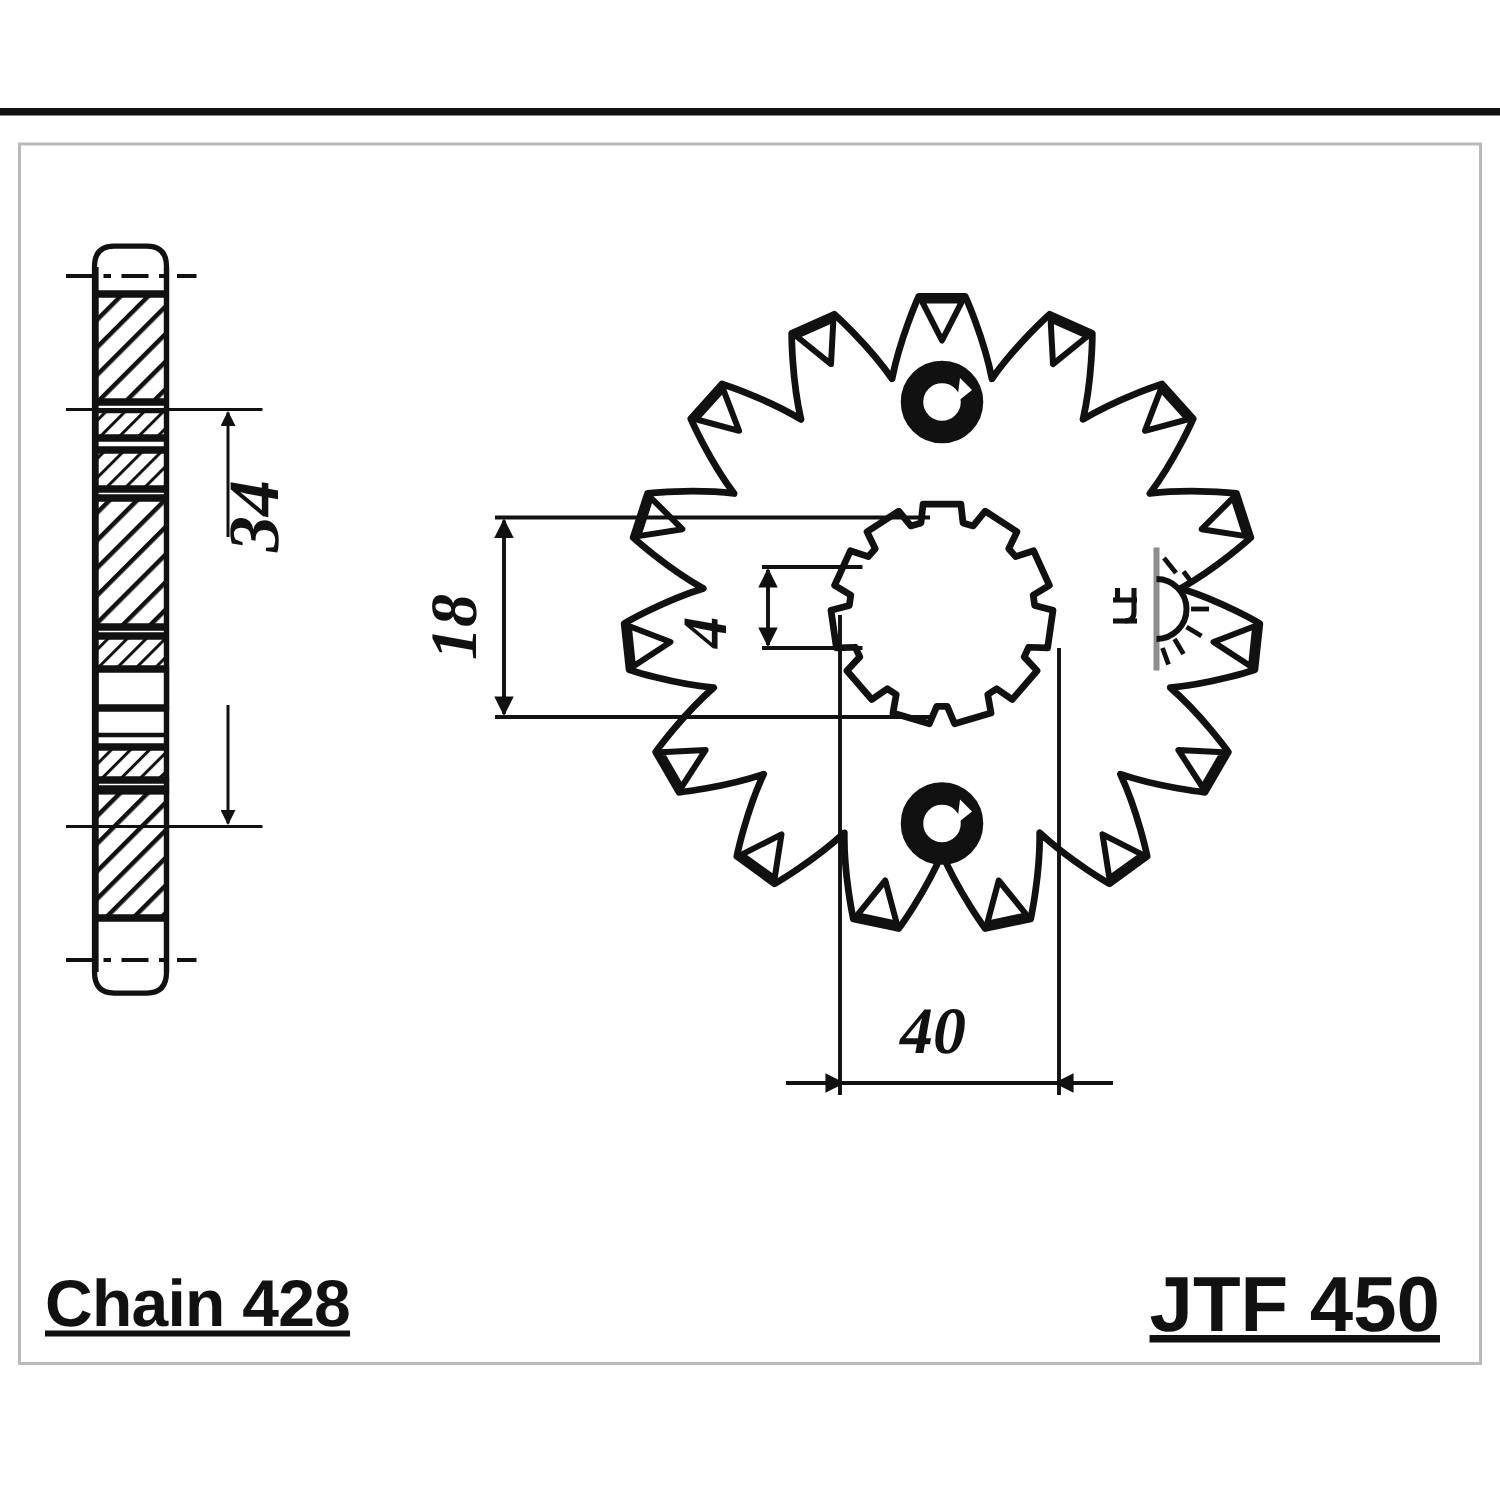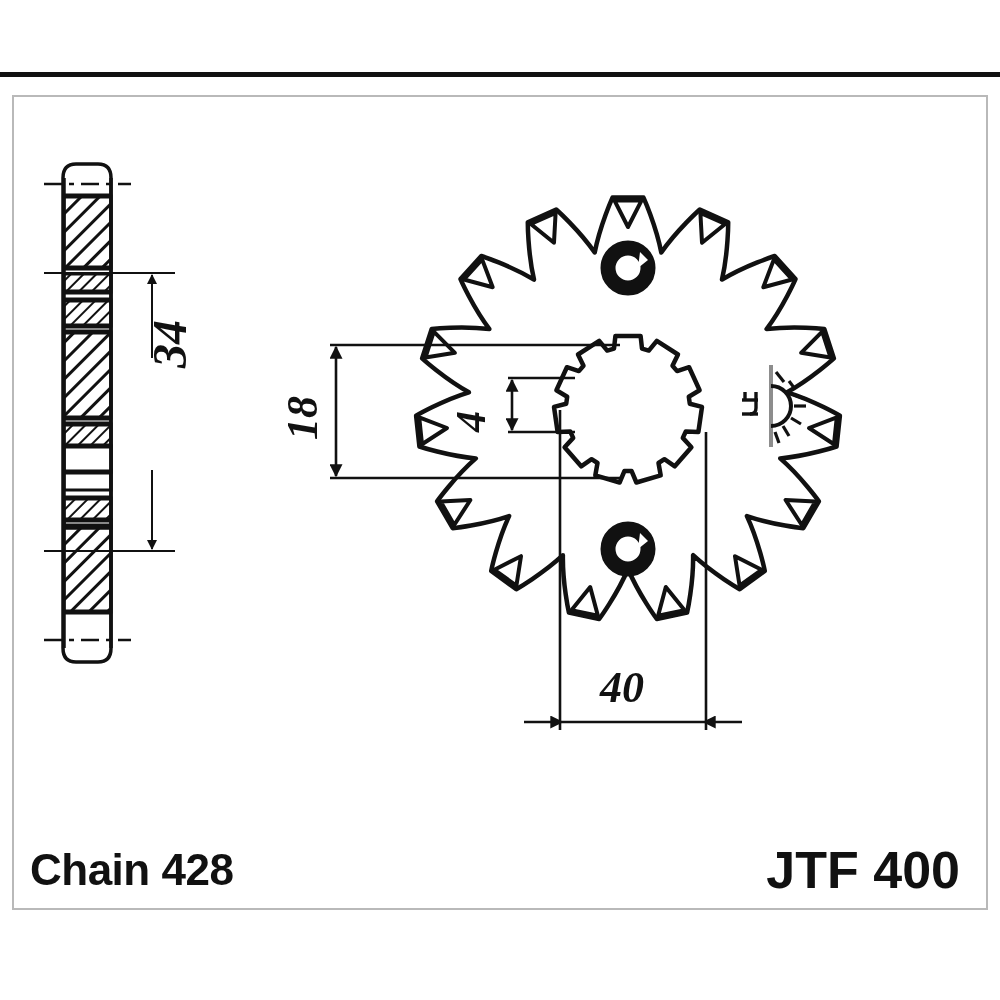--- a/index.html
+++ b/index.html
@@ -1,21 +1,21 @@
 <!DOCTYPE html>
 <html><head>
 <meta charset="utf-8">
 <style>
   html,body{margin:0;padding:0;background:#ffffff;}
   body{width:1000px;height:1000px;font-family:"Liberation Sans",sans-serif;overflow:hidden;}
   #sheet{position:relative;width:1000px;height:1000px;background:#fff;}
   #top-rule{position:absolute;left:0;top:72px;width:1000px;height:5px;background:#111;}
   #frame{position:absolute;left:12px;top:95px;width:976px;height:815px;border:2px solid #b9b9b9;background:#fff;box-sizing:border-box;}
   #drawing{position:absolute;left:0;top:0;width:1000px;height:1000px;pointer-events:none;}
-  .lbl{position:absolute;font-family:"Liberation Sans",sans-serif;font-weight:bold;color:#111;white-space:nowrap;}
+  .lbl{position:absolute;font-family:"Liberation Sans",sans-serif;font-weight:bold;color:#111;white-space:nowrap;text-decoration:underline;}
   #chain-label{left:30px;top:845px;font-size:44px;letter-spacing:-0.5px;}
   #part-label{right:40px;top:840px;font-size:52px;letter-spacing:0px;}
   .dim-txt{position:absolute;font-family:"Liberation Serif",serif;font-style:italic;font-weight:700;color:#111;}
   #dim34{left:142px;top:368px;font-size:48px;transform:rotate(-90deg);transform-origin:left top;}
   #dim18{left:277px;top:440px;font-size:44px;transform:rotate(-90deg);transform-origin:left top;}
   #dim4{left:447px;top:432px;font-size:42px;transform:rotate(-90deg);transform-origin:left top;}
   #dim20{left:600px;top:662px;font-size:44px;}
 </style>
 </head>
 <body>
@@ -173,15 +173,15 @@
       </g>
     </g>
   </svg>
 
   <div class="dim-txt" id="dim34">34</div>
   <div class="dim-txt" id="dim18">18</div>
   <div class="dim-txt" id="dim4">4</div>
   <div class="dim-txt" id="dim20">40</div>
 
   <div class="lbl" id="chain-label">Chain 428</div>
-  <div class="lbl" id="part-label">JTF 400</div>
+  <div class="lbl" id="part-label">JTF 450</div>
 
 </div>
 
 </body></html>

